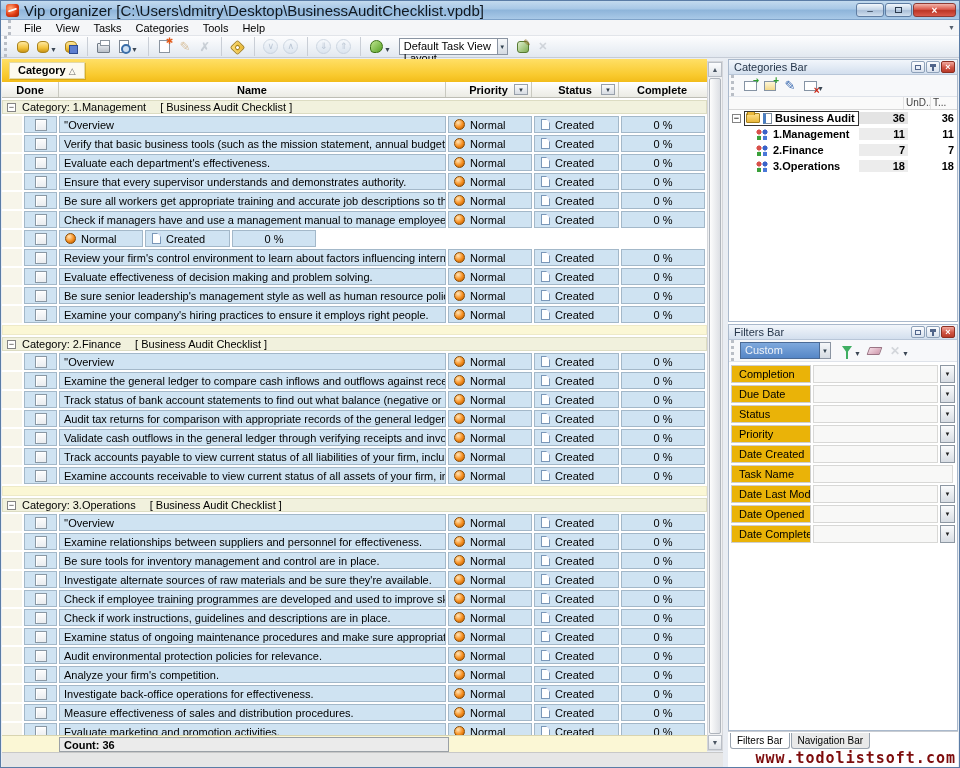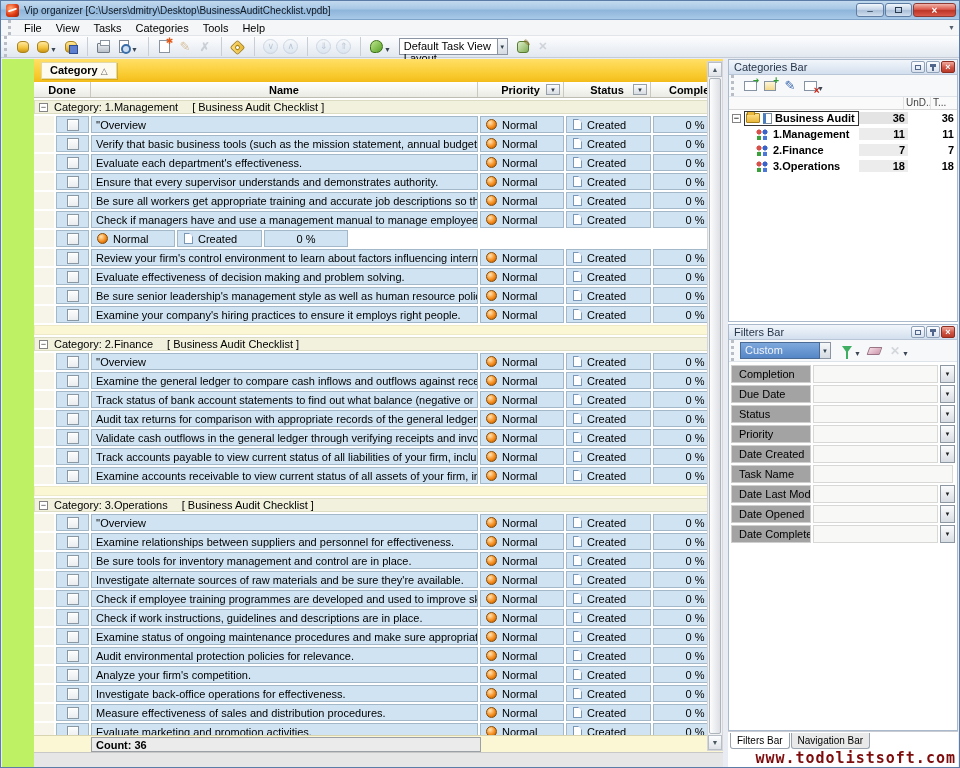--- a/index.html
+++ b/index.html
@@ -9,21 +9,21 @@
     font-family:"Liberation Sans", sans-serif; font-size:11px; color:#000;
     background:#e9edf3; border:1px solid #5a7ca6;
   }
   
   #titlebar { height:19px; display:flex; align-items:center; padding:0 3px 0 5px;
     background:linear-gradient(180deg,#c3daee 0%,#a7c7e6 45%,#8db4da 50%,#a9c9e7 100%);
     border-bottom:1px solid #7fa3c9; }
   #app-icon { width:13px; height:13px; border-radius:3px; margin-right:5px;
     background:radial-gradient(circle at 35% 35%, #ff9d6b 10%, #e23c14 55%, #8f1b02 100%); position:relative; }
   #app-icon::after { content:""; position:absolute; left:2px; top:5px; width:9px; height:2px; background:#fff; transform:rotate(-18deg); border-radius:2px;}
-  #title-text { flex:1; font-size:10px; color:#101820; white-space:nowrap; overflow:hidden; }
+  #title-text { flex:1; font-size:15px; color:#101820; white-space:nowrap; overflow:hidden; }
   .win-btn { height:14px; margin-left:1px; border:1px solid #5f7da2; border-radius:3px;
     background:linear-gradient(180deg,#f2f7fc,#c2d3e6 50%,#aabfd8 55%,#d1e0ef);
     display:inline-flex; align-items:center; justify-content:center; font-size:10px; color:#2a3a4e; }
   #btn-min { width:28px; } #btn-max { width:27px; } 
   #btn-close { width:43px; border-color:#8c3a34;
     background:linear-gradient(180deg,#f3b5ab,#d9594b 45%,#bc3627 55%,#d9594b); color:#fff; font-weight:bold; }
   #btn-max .sq { width:7px; height:6px; border:1px solid #2a3a4e; background:transparent; display:block;}
   
   #menubar { height:16px; background:#f5f6f8; border-bottom:1px solid #e2e5ea;
     display:flex; align-items:center; padding-left:7px; position:relative;}
@@ -58,21 +58,21 @@
   .ic-complete-task { width:13px; height:13px; border-radius:50% 50% 50% 4px;
     background:linear-gradient(135deg,#bfe690,#57a024); border:1px solid #3c7215;}
   #layout-combo { display:inline-flex; margin-left:4px; height:17px; }
   #layout-combo .val { width:98px; background:#fff; border:1px solid #8a94a2; border-right:none; padding:1px 4px; }
   #layout-combo .drop { width:11px; background:linear-gradient(180deg,#f6f8fa,#d5dbe2); border:1px solid #8a94a2; font-size:6px; display:flex; align-items:center; justify-content:center; color:#30404e;}
   .ic-save-layout { width:12px; height:12px; border-radius:3px; background:linear-gradient(135deg,#dfeecd,#7fae52); border:1px solid #567a32; position:relative;}
   .ic-save-layout::after{content:"✎";position:absolute;right:-3px;top:-4px;font-size:9px;color:#8a6a20;}
   .ic-delete-layout { font-size:11px; color:#a8aeb6; font-weight:bold;}
   
   #main { position:absolute; top:58px; left:0; bottom:0; right:0; }
-  #table-region { position:absolute; left:1px; top:0; width:607px; bottom:0; display:flex; flex-direction:column; background:#bef264;padding-left:32px;}
+  #table-region { position:absolute; left:1px; top:0; width:607px; bottom:0; display:flex; flex-direction:column; background:#4d7c0f;}
   #gold-band { height:23px; background:linear-gradient(180deg,#ffdf66,#f9ca2e 70%,#f2bc1a); width:705px; }
   #cat-btn { display:inline-block; margin:3px 0 0 7px; padding:1px 8px 2px 8px; background:#fdfaef;
     border:1px solid #e3d9a8; font-weight:bold; box-shadow:1px 1px 0 rgba(160,120,0,.35);}
   #cat-btn .tri { font-size:9px; color:#6a6a6a; margin-left:3px; font-weight:normal;}
   #header-row { height:16px; width:705px; display:flex; background:linear-gradient(180deg,#ffffff,#ebebe4);
     border-bottom:1px solid #bdbdb4; font-weight:bold; }
   .hcell { border-right:1px solid #c9c9c0; display:flex; align-items:center; justify-content:center; position:relative; height:100%;}
   .h-done{width:57px;} .h-name{width:387px;} .h-pri{width:86px;} .h-status{width:87px;} .h-comp{width:86px; border-right:none;}
   .hdrop { position:absolute; right:3px; top:2px; width:14px; height:11px; border:1px solid #98a0aa;
     background:linear-gradient(180deg,#fafbfc,#d8dde3); font-size:6px; color:#2e3a46; display:flex; align-items:center; justify-content:center; font-weight:normal;}
@@ -151,21 +151,21 @@
   
   #filter-combo { display:inline-flex; height:17px; margin-right:6px;}
   #filter-combo .val { width:80px; background:linear-gradient(180deg,#7fa9dd,#5586c6); color:#eef2f8; padding:1px 4px; border:1px solid #4a6a96;}
   #filter-combo .drop { width:11px; border:1px solid #8a94a2; border-left:none; background:linear-gradient(180deg,#f6f8fa,#d5dbe2); font-size:6px; display:flex; align-items:center; justify-content:center; color:#30404e;}
   .ic-apply-filter { width:0; height:0; border-left:5px solid transparent; border-right:5px solid transparent; border-top:7px solid #3fae62; position:relative; margin-top:-3px;}
   .ic-apply-filter::after{content:"";position:absolute;left:-1px;top:-2px;width:2px;height:8px;background:#3fae62;}
   .ic-clear-filter { width:13px; height:8px; background:linear-gradient(135deg,#f3d9e2,#cf9aae); border:1px solid #9a7484; transform:skewX(-20deg); border-radius:1px;}
   .ic-delete-filter { font-size:12px; color:#a8aeb6; font-weight:bold;}
   #filter-rows { padding:3px 2px 0 2px; }
   .f-row { display:flex; height:18px; margin-bottom:2px; }
-  .f-label { width:80px; background:#a3a3a3; border:1px solid #cfcfcd; padding:2px 0 0 7px; margin-right:2px; white-space:nowrap; overflow:hidden; flex:0 0 auto;}
+  .f-label { width:80px; background:#eab308; border:1px solid #cfcfcd; padding:2px 0 0 7px; margin-right:2px; white-space:nowrap; overflow:hidden; flex:0 0 auto;}
   .f-value { flex:1; background:#f8f8f7; border:1px solid #d8d8d6; margin-right:2px;}
   .f-drop { width:15px; border:1px solid #8d97a2; background:linear-gradient(180deg,#fafbfc,#d8dde3); font-size:6px; color:#222; display:flex; align-items:center; justify-content:center; flex:0 0 auto;}
   
   #bottom-tabs { height:18px; display:flex; align-items:flex-end; padding-left:2px; background:#fff; border-top:1px solid #c8ccd2;}
   .tab { font-size:10px; padding:2px 6px 2px 6px; border:1px solid #9aa4b0; border-top:none; margin-right:1px; background:#e9e9e9; border-radius:0 0 3px 3px;}
   .tab.active { background:#fff; font-weight:normal; }
   #watermark-strip { height:18px; background:#fff; display:flex; align-items:center; justify-content:flex-end; padding-right:2px;}
   #watermark { font-family:"DejaVu Sans Mono", monospace; font-weight:bold; font-size:15px; color:#7d0b0b; letter-spacing:1px;}
 </style>
 </head>

